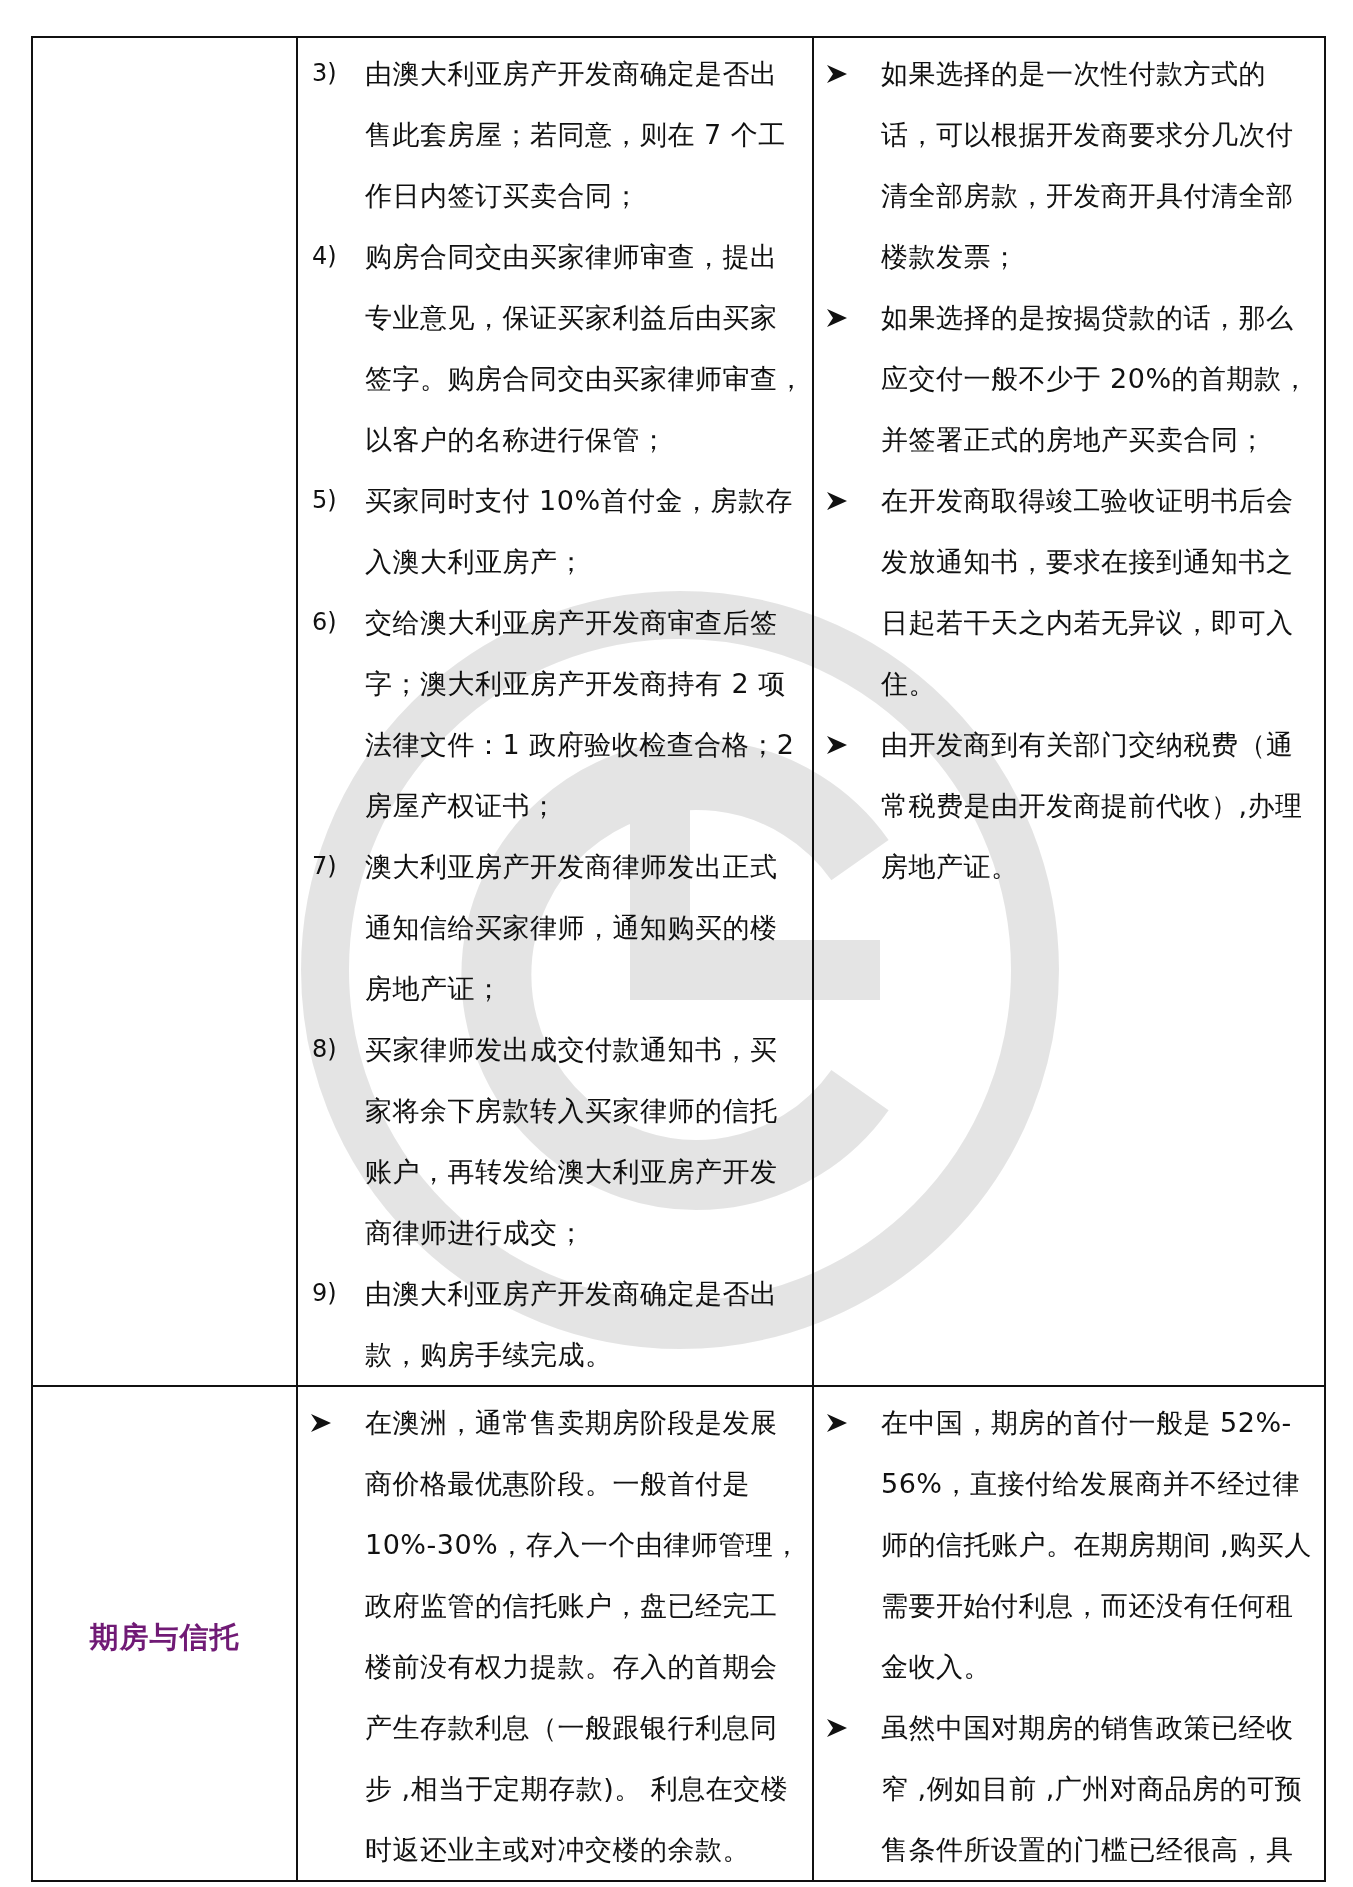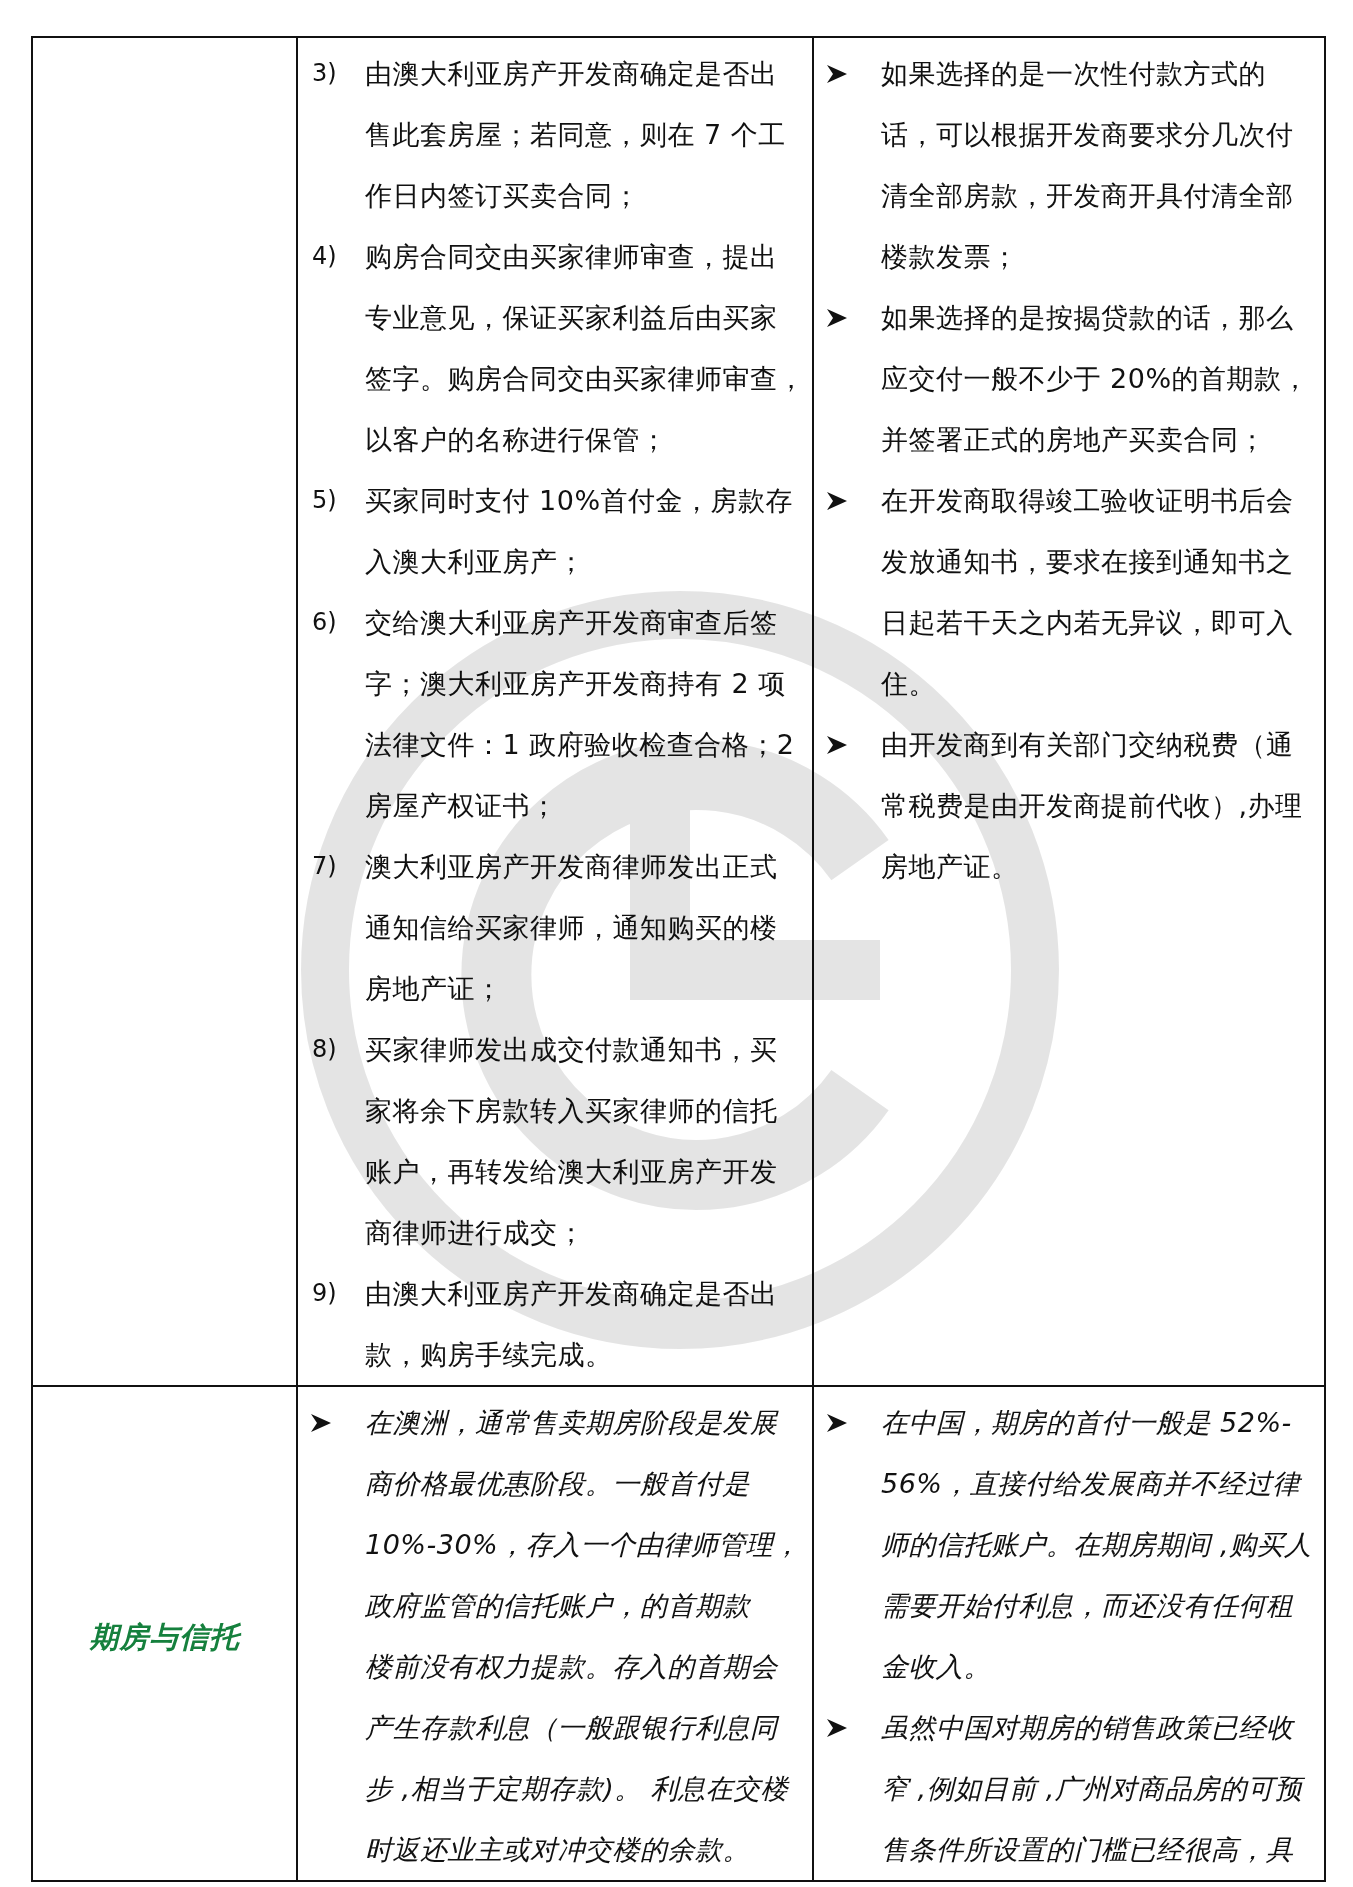--- a/index.html
+++ b/index.html
@@ -13,24 +13,24 @@
     position: absolute; left: 31px; top: 36px;
     width: 1293px; border-collapse: collapse; table-layout: fixed;
   }
   table.doc td {
     border: 2.5px solid #111111; vertical-align: top; padding: 0;
   }
   col.c1 { width: 265px; }
   col.c2 { width: 516px; }
   col.c3 { width: 512px; }
   tr.r1 td { height: 1330px; }
-  tr.r2 td { height: 481px; font-style: italic; }
+  tr.r2 td { height: 481px; }
   td.label { vertical-align: middle !important; text-align: center; }
   .label-text {
-    font-weight: bold; font-size: 29px; letter-spacing: 1px; color: #15803d;
+    font-weight: bold; font-size: 29px; letter-spacing: 1px; color: #701a75;
     display: inline-block; margin-top: 8px;
   }
   .list { padding: 5px 10px 0 0; }
   .item { display: flex; align-items: flex-start; }
   .marker {
     flex: 0 0 59px; width: 59px; padding-left: 14px; box-sizing: border-box;
     font-size: 24px; line-height: 61px; color: #111;
   }
   .bullet { padding-left: 13px; }
   .bullet svg { display: block; margin-top: 22px; }
@@ -185,21 +185,21 @@
               <div class="item">
                 <span class="marker bullet">
                   <svg width="20" height="18" viewBox="0 0 20 18">
                     <path d="M0 0 L20 9 L0 18 L6 9 Z" fill="#111"></path>
                   </svg>
                 </span>
                 <div class="text">
                   <span class="ln">在澳洲，通常售卖期房阶段是发展</span>
                   <span class="ln">商价格最优惠阶段。一般首付是</span>
                   <span class="ln">10%-30%，存入一个由律师管理，</span>
-                  <span class="ln">政府监管的信托账户，的首期款</span>
+                  <span class="ln">政府监管的信托账户，盘已经完工</span>
                   <span class="ln">楼前没有权力提款。存入的首期会</span>
                   <span class="ln">产生存款利息（一般跟银行利息同</span>
                   <span class="ln">步 ,相当于定期存款)。 利息在交楼</span>
                   <span class="ln">时返还业主或对冲交楼的余款。</span>
                 </div>
               </div>
             </div>
       </td>
       <td>
         <div class="list" id="r2r">

